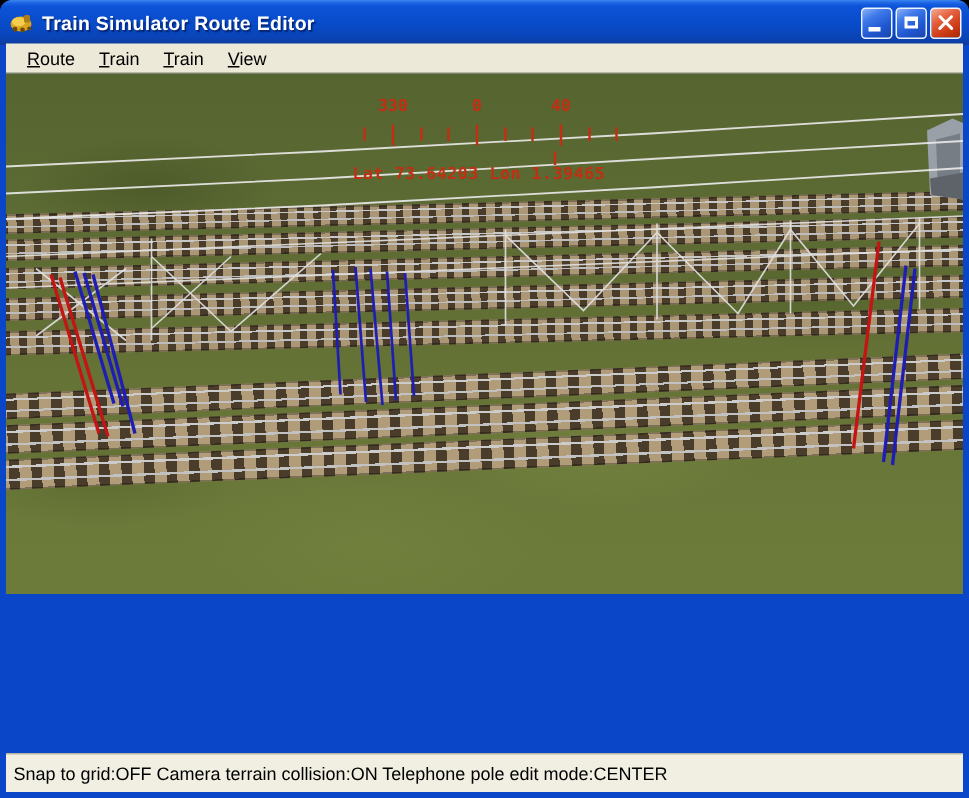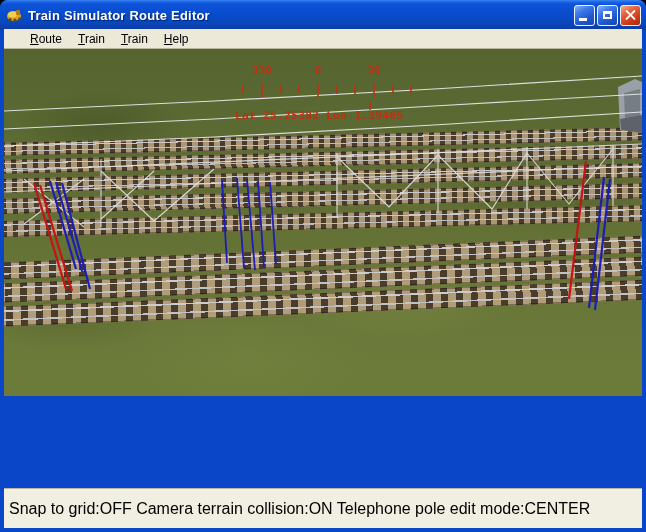--- a/index.html
+++ b/index.html
@@ -24,21 +24,21 @@
   .glyph-min{position:absolute;left:4px;bottom:4px;width:8px;height:3px;background:#fff;}
   .glyph-max{width:9px;height:8px;box-sizing:border-box;border:2px solid #fff;border-top-width:3px;}
   .glyph-close{position:relative;width:11px;height:11px;}
   .glyph-close::before,.glyph-close::after{
     content:"";position:absolute;left:-1px;top:4.5px;width:13px;height:2.2px;background:#fff;border-radius:1px;}
   .glyph-close::before{transform:rotate(45deg);}
   .glyph-close::after{transform:rotate(-45deg);}
   
   .menubar{
     position:absolute;top:29px;left:4px;right:4px;height:20px;background:#ECE9D8;
-    display:flex;align-items:center;padding-left:18px;box-sizing:border-box;
+    display:flex;align-items:center;padding-left:6px;box-sizing:border-box;
     border-bottom:1px solid #b9b6a0;
   }
   .menu-item{display:inline-block;padding:2px 8px;font-size:12px;color:#000;cursor:default;}
   .menu-item::first-letter{text-decoration:underline;}
   
   .viewport{
     position:absolute;left:4px;right:4px;top:49px;height:347px;overflow:hidden;
     background:
       radial-gradient(120px 50px at 15% 22%, rgba(30,42,12,.22), transparent 70%),
       radial-gradient(160px 60px at 62% 72%, rgba(162,177,96,.16), transparent 70%),
@@ -64,23 +64,23 @@
       repeating-linear-gradient(90deg, rgba(48,36,22,.72) 0 7px, rgba(202,178,140,.6) 7px 15px),
       linear-gradient(#8d7c60,#8d7c60);
   }
   .overlay{position:absolute;left:0;top:0;width:638px;height:457px;}
   .compass-label{position:absolute;top:15px;transform:translateX(-50%);
     color:#c22f12;font:bold 11px "DejaVu Sans Mono",monospace;}
   .latlon{position:absolute;left:231px;top:60px;color:#c22f12;
     font:bold 11px "DejaVu Sans Mono",monospace;letter-spacing:.4px;white-space:nowrap;}
   
   .statusbar{
-    position:absolute;left:4px;right:4px;bottom:4px;height:40px;background:#f1efe2;
+    position:absolute;left:4px;right:4px;bottom:4px;height:26px;background:#f1efe2;
     border-top:1px solid #b8b5a0;display:flex;align-items:center;padding-left:5px;
-    box-sizing:border-box;font-size:16px;color:#000;white-space:nowrap;
+    box-sizing:border-box;font-size:12px;color:#000;white-space:nowrap;
   }
 </style>
 </head>
 <body>
 
 <div class="window">
 
   <div class="titlebar">
     <svg class="app-icon" viewBox="0 0 17 16">
       <ellipse cx="8" cy="9" rx="7" ry="5" fill="#d9a520"></ellipse>
@@ -102,21 +102,21 @@
       <div class="cbtn close">
         <span class="glyph-close"></span>
       </div>
     </div>
   </div>
 
   <div class="menubar">
     <span class="menu-item">Route</span>
     <span class="menu-item">Train</span>
     <span class="menu-item">Train</span>
-    <span class="menu-item">Help</span>
+    <span class="menu-item">View</span>
   </div>
 
   <div class="viewport">
 
     <div class="band band-upper">
       <div class="trk" style="top:0;height:13px"></div>
       <div class="trk" style="top:17px;height:14px"></div>
       <div class="trk" style="top:36px;height:14px"></div>
       <div class="trk" style="top:56px;height:15px"></div>
       <div class="trk" style="top:78px;height:16px"></div>
@@ -192,22 +192,22 @@
         <line x1="351" y1="36" x2="351" y2="45"></line>
         <line x1="370" y1="34" x2="370" y2="48"></line>
         <line x1="389" y1="36" x2="389" y2="45"></line>
         <line x1="407" y1="36" x2="407" y2="45"></line>
         <line x1="366" y1="52" x2="366" y2="61"></line>
       </g>
     </svg>
 
     <span class="compass-label" style="left:258px">330</span>
     <span class="compass-label" style="left:314px">0</span>
-    <span class="compass-label" style="left:370px">30</span>
-
-    <span class="latlon">Lat 25.25382 Lon 1.39465</span>
+    <span class="compass-label" style="left:370px">40</span>
+
+    <span class="latlon">Lat 73.64203 Lon 1.39465</span>
   </div>
 
   <div class="statusbar">
     <span>Snap to grid:OFF Camera terrain collision:ON Telephone pole edit mode:CENTER</span>
   </div>
 
 </div>
 
 </body></html>

